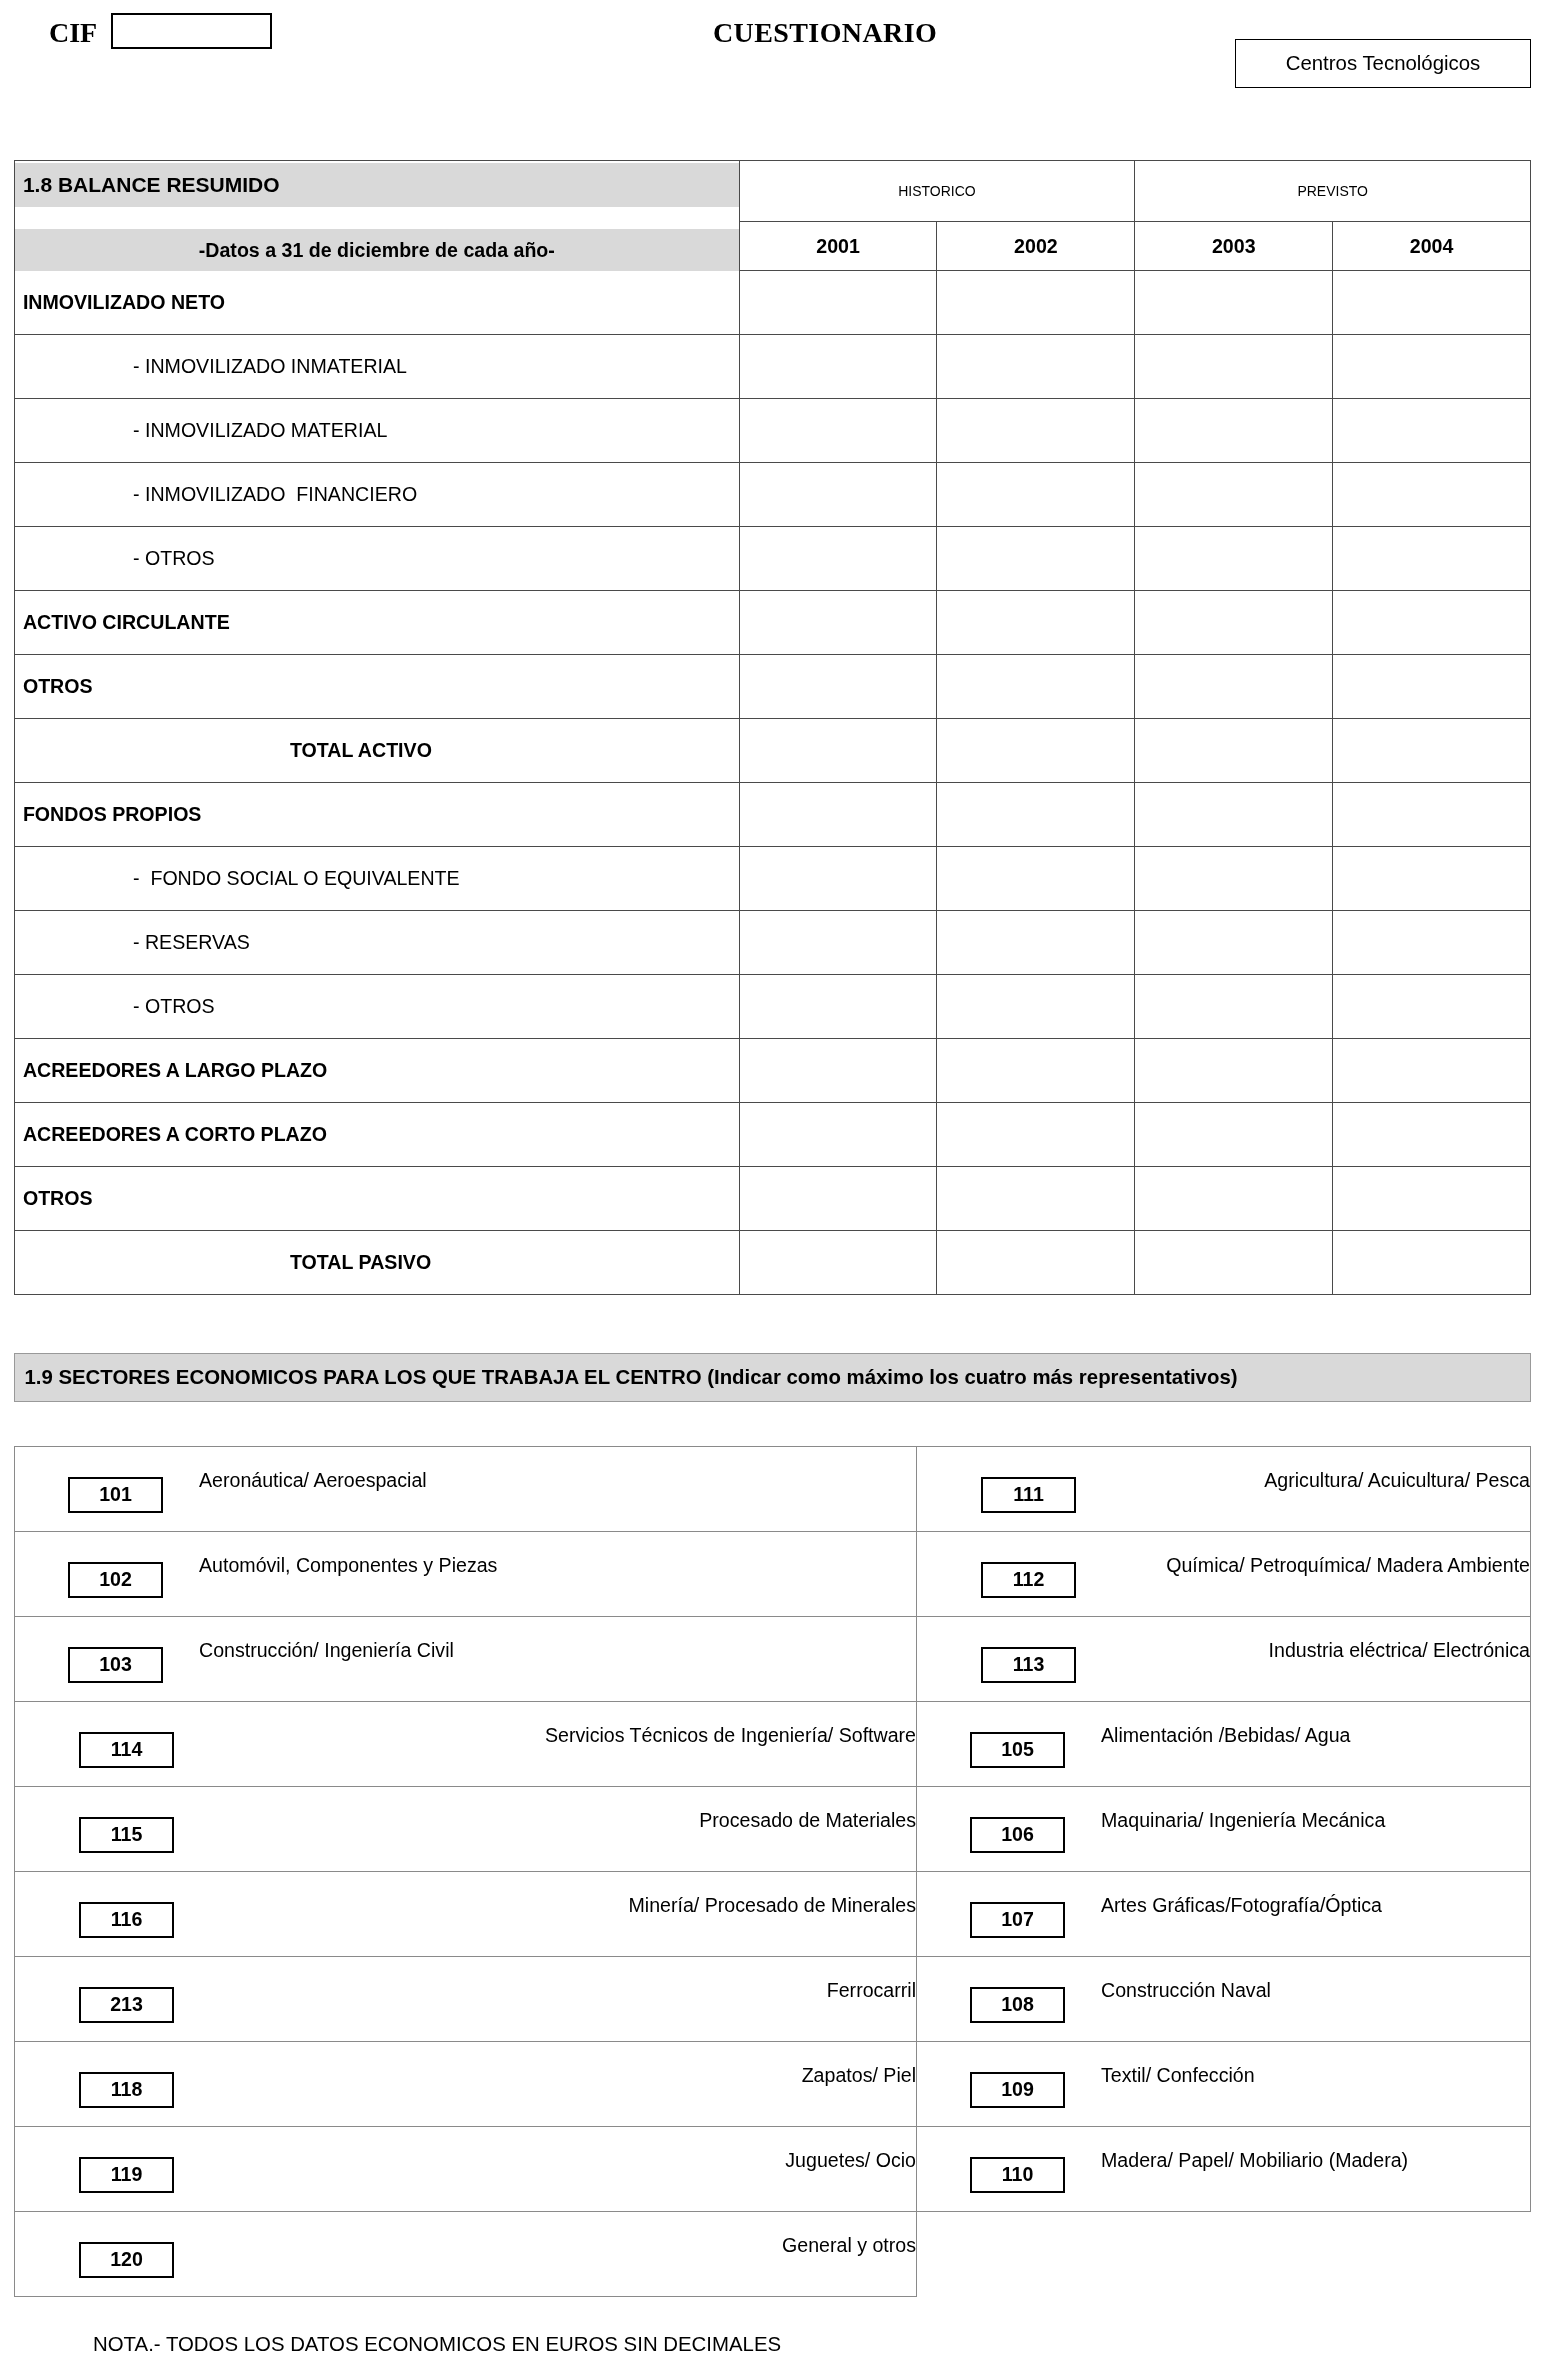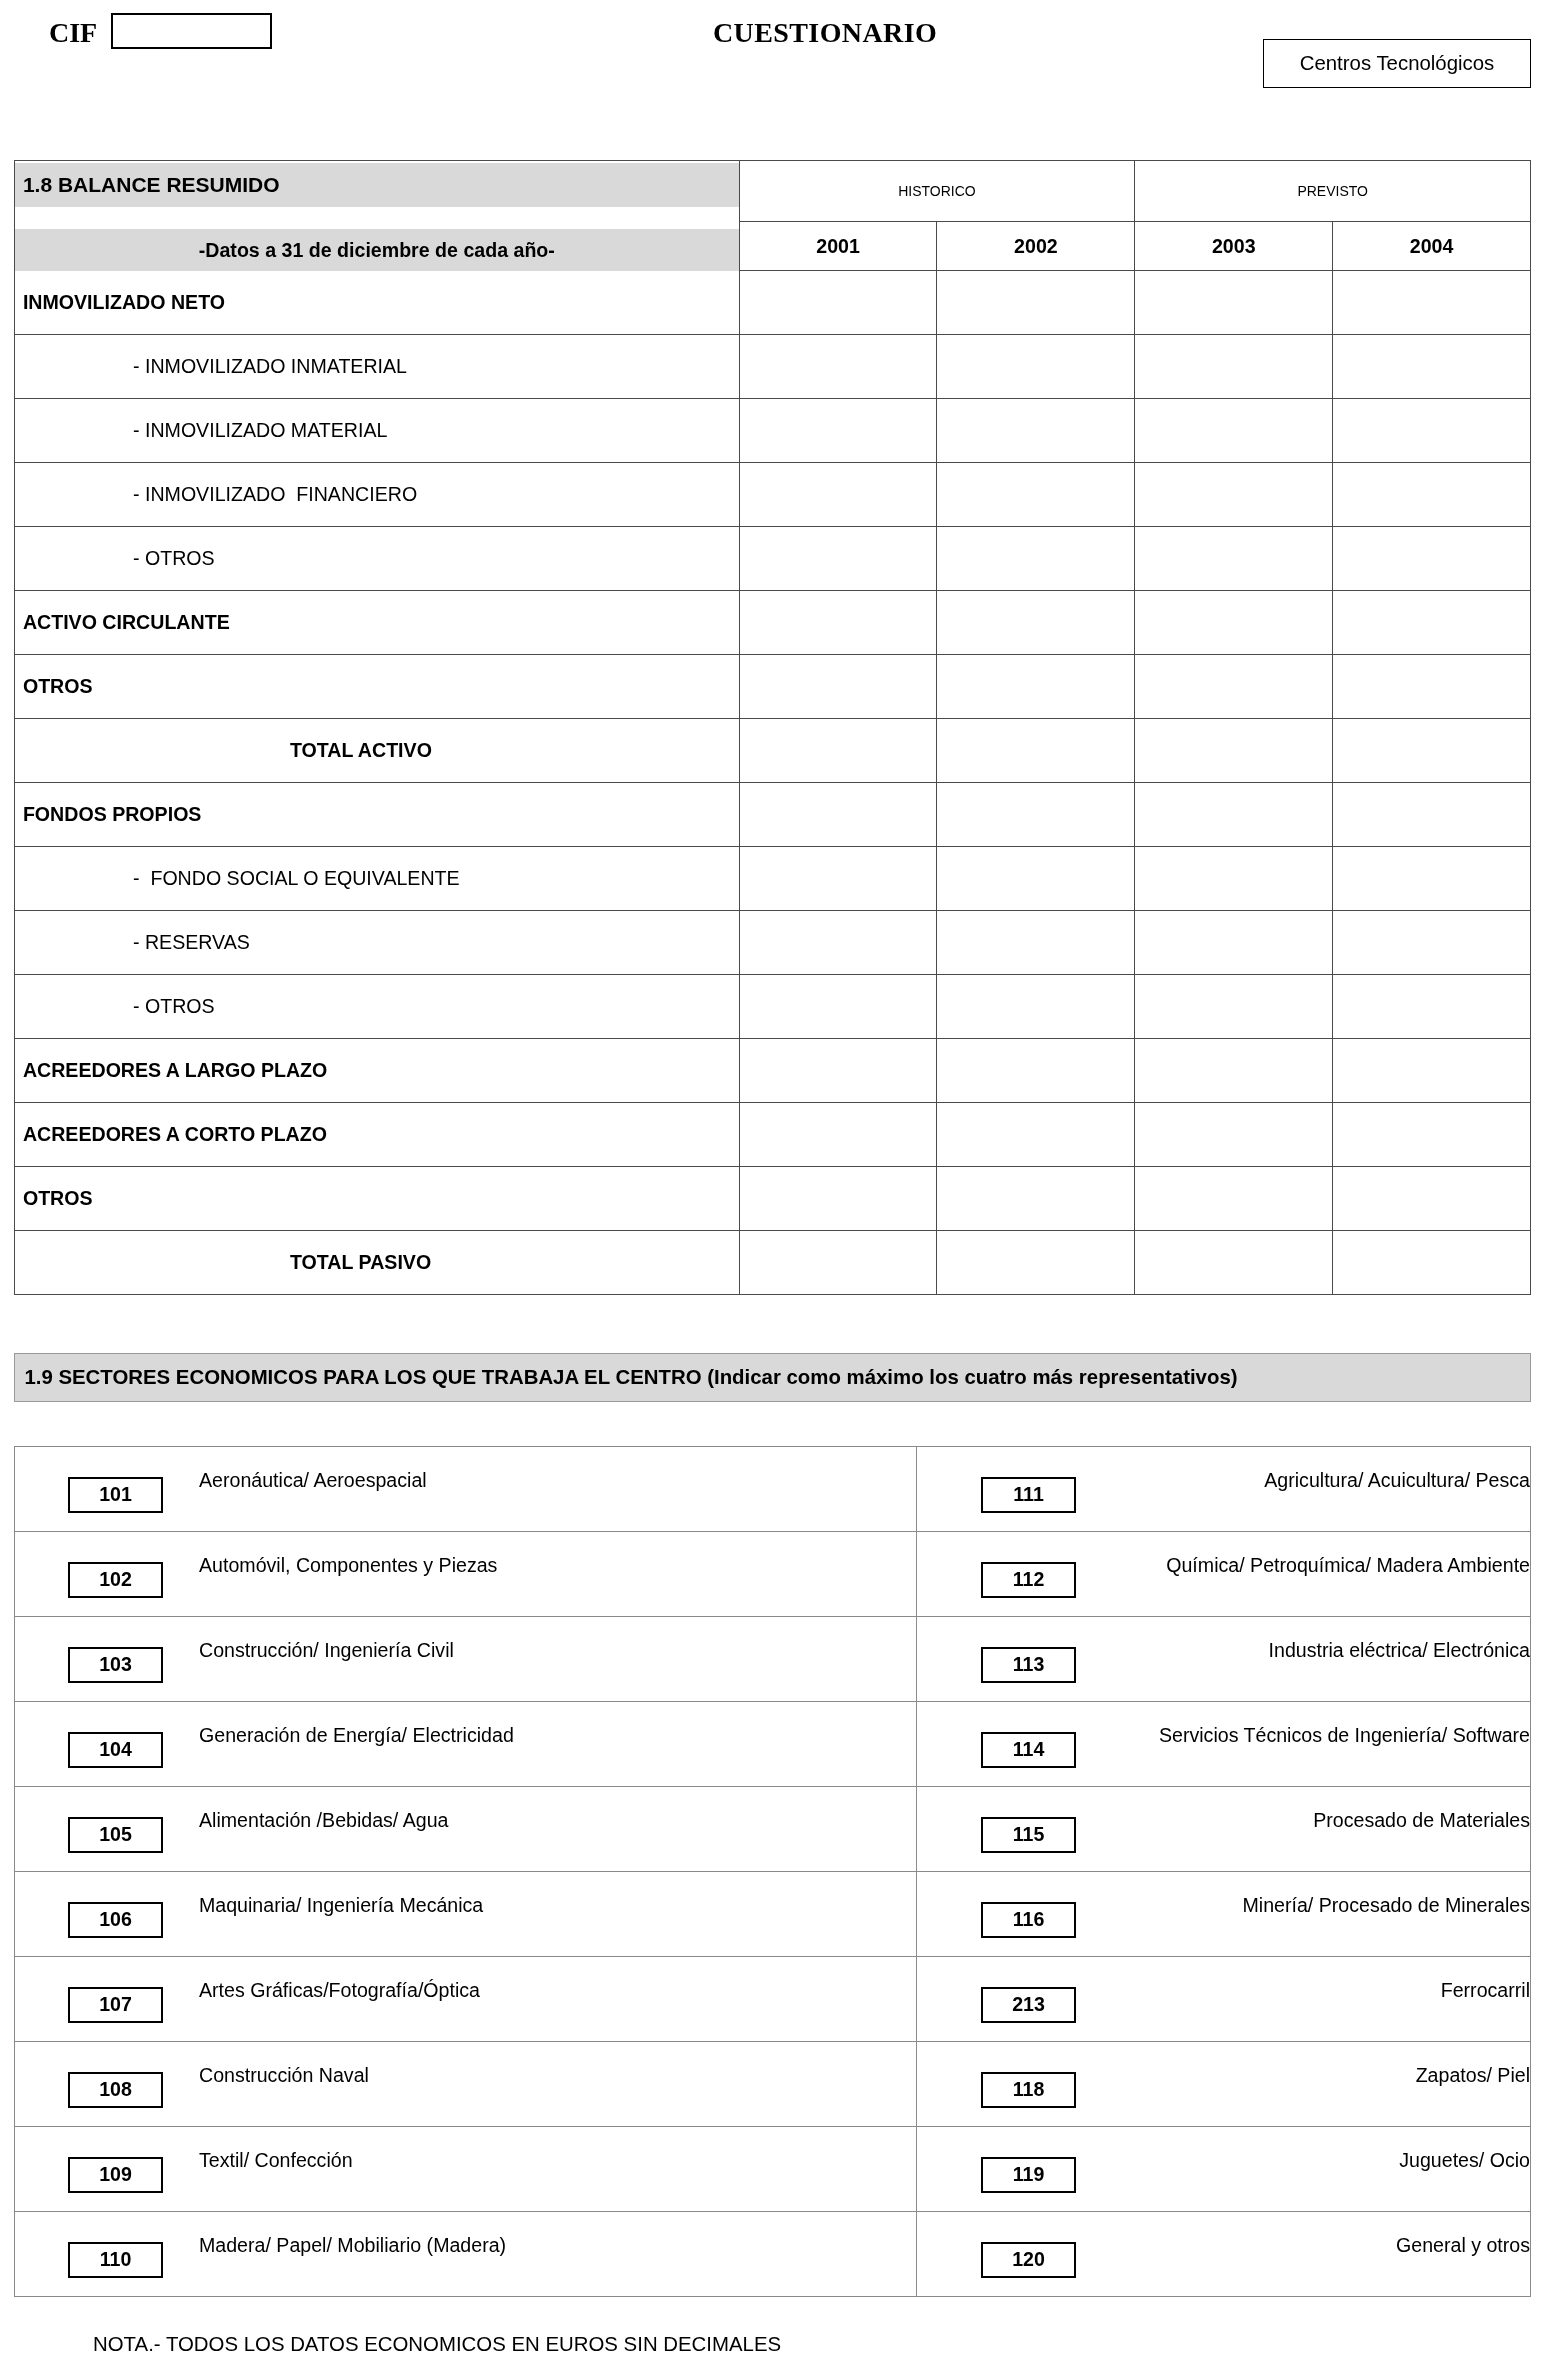--- a/index.html
+++ b/index.html
@@ -26,21 +26,21 @@
     border: 2.4px solid #000; background: #fff;
     display: inline-block;
   }
   .title {
     position: absolute; left: 699px; top: 9.4px;
     font-family: "Liberation Serif", serif;
     font-weight: bold; font-size: 28px; letter-spacing: 0.4px;
   }
   .org-box {
     position: absolute; right: 0; top: 31px;
-    width: 268px; height: 49px;
+    width: 296px; height: 49px;
     border: 1.6px solid #000;
     display: flex; align-items: center; justify-content: center;
     font-size: 20.4px;
   }
 
   
   .bal-table {
     margin-top: 50px;
     border-left: 0.8px solid #4a4a4a;
     border-top: 0.8px solid #4a4a4a;
@@ -261,24 +261,20 @@
 
     <div class="s-cell left">
       <div class="s-box">103</div>
       <div class="s-label">Construcción/ Ingeniería Civil</div>
     </div>
     <div class="s-cell right">
       <div class="s-box">113</div>
       <div class="s-label">Industria eléctrica/ Electrónica</div>
     </div>
 
-    <div class="s-cell left">
-      <div class="s-box">104</div>
-      <div class="s-label">Generación de Energía/ Electricidad</div>
-    </div>
     <div class="s-cell right">
       <div class="s-box">114</div>
       <div class="s-label">Servicios Técnicos de Ingeniería/ Software</div>
     </div>
 
     <div class="s-cell left">
       <div class="s-box">105</div>
       <div class="s-label">Alimentación /Bebidas/ Agua</div>
     </div>
     <div class="s-cell right">

